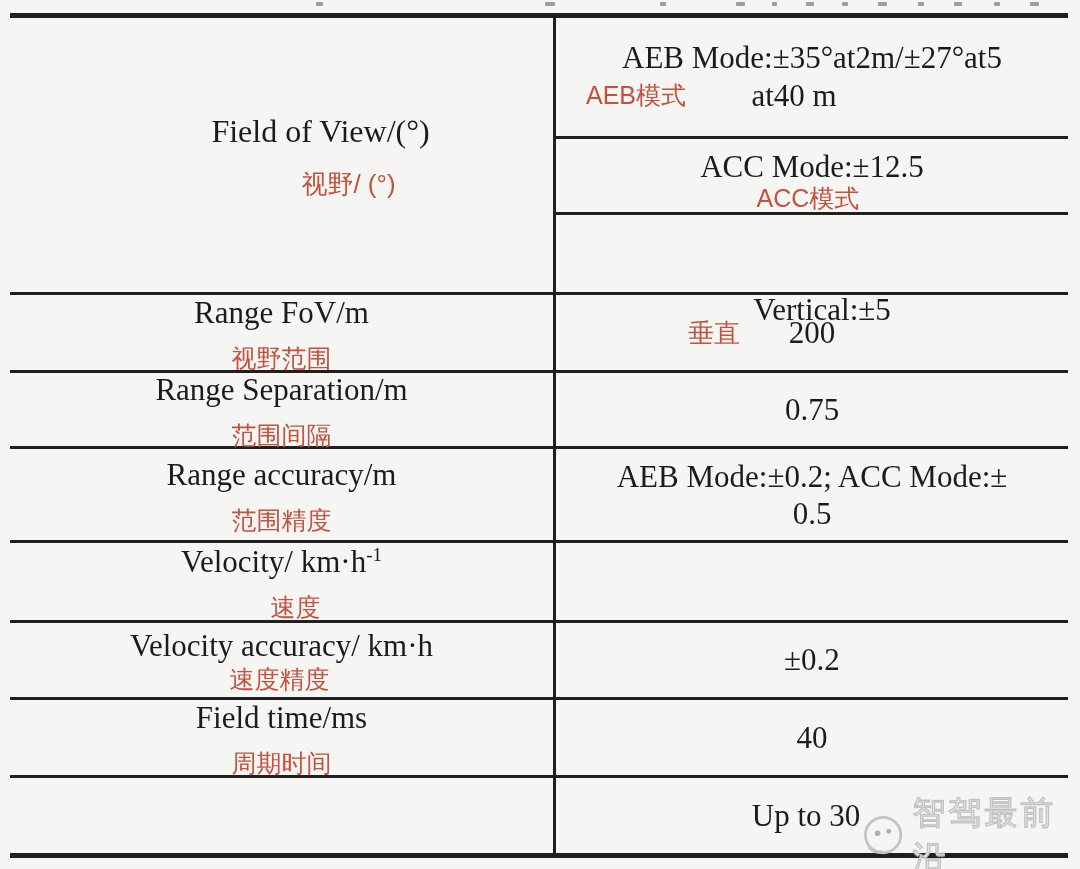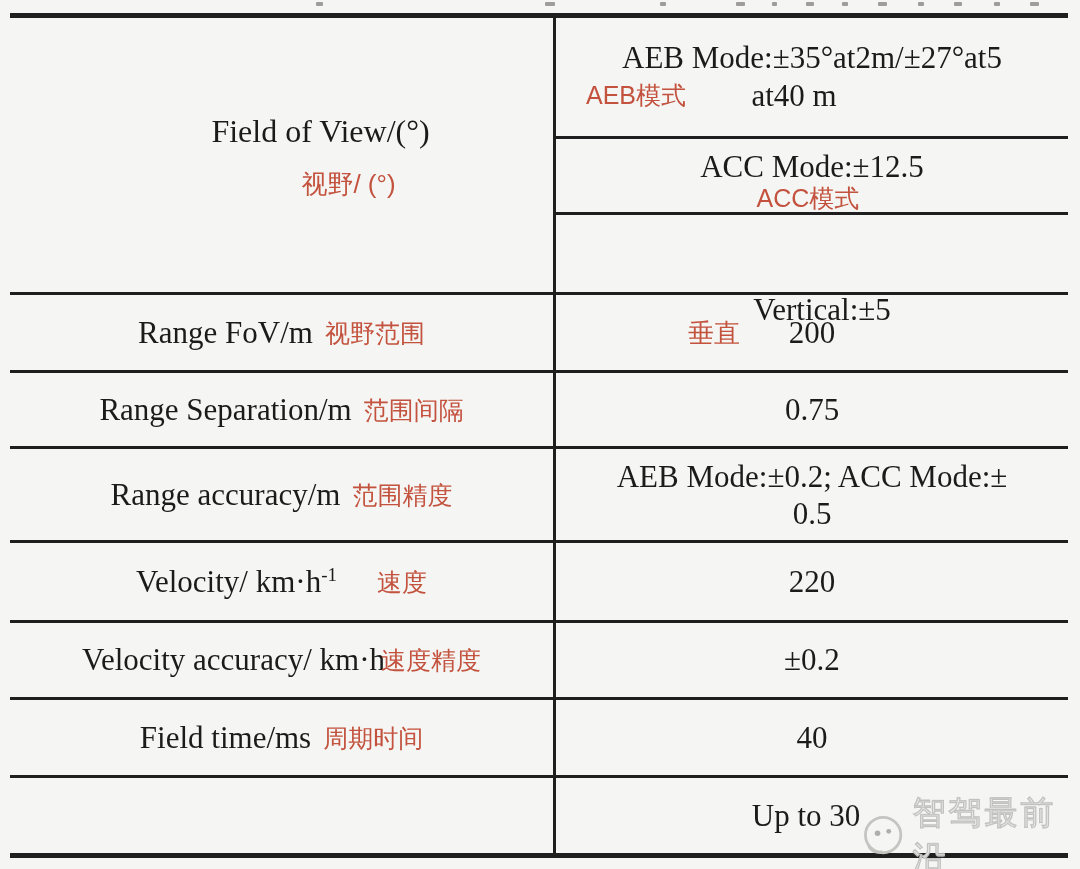--- a/index.html
+++ b/index.html
@@ -8,21 +8,21 @@
   
   .hline{position:absolute;left:10px;width:1058px;height:3px;background:#1f1f1f;}
   .hline.thick{height:5px;}
   .hline.right-only{left:553px;width:515px;}
   .vline{position:absolute;left:553px;top:15px;width:3px;height:841px;background:#1f1f1f;}
   
   .cell{position:absolute;display:flex;flex-direction:column;align-items:center;
         justify-content:center;white-space:nowrap;}
   .col-l{left:10px;width:543px;}
   .col-r{left:556px;width:512px;}
-  .rowflex{flex-direction:row;gap:12px;}
+  .rowflex{flex-direction:column;gap:12px;}
   .en{font-size:31px;line-height:38px;text-align:center;}
   .big{font-size:32px;}
   sup{font-size:19px;line-height:0;}
   .zh{font-family:"Liberation Sans",sans-serif;font-size:25px;line-height:28px;
       color:#c3523e;z-index:3;}
   
   .fov{gap:20px;}
   .fov .en{transform:translateX(39px);}
   .fov .zh{font-size:26px;transform:translateX(67px);}
   
@@ -127,23 +127,20 @@
   </div>
   <div class="cell col-r twoline" style="top:449px;height:91px">
     <span class="en">AEB Mode:±0.2; ACC Mode:±</span>
     <span class="en">0.5</span>
   </div>
 
   <div class="cell col-l rowflex" style="top:543px;height:77px">
     <span class="en"><span>Velocity/ km·h</span><sup>-1</sup></span>
     <span class="zh" style="margin-left:28px">速度</span>
   </div>
-  <div class="cell col-r" style="top:543px;height:77px">
-    <span class="en">220</span>
-  </div>
 
   <div class="cell col-l rowflex tight" style="top:623px;height:74px;gap:0">
     <span class="en">Velocity accuracy/ km·h</span>
     <span class="zh">速度精度</span>
   </div>
   <div class="cell col-r" style="top:623px;height:74px">
     <span class="en">±0.2</span>
   </div>
 
   <div class="cell col-l rowflex" style="top:700px;height:75px">

